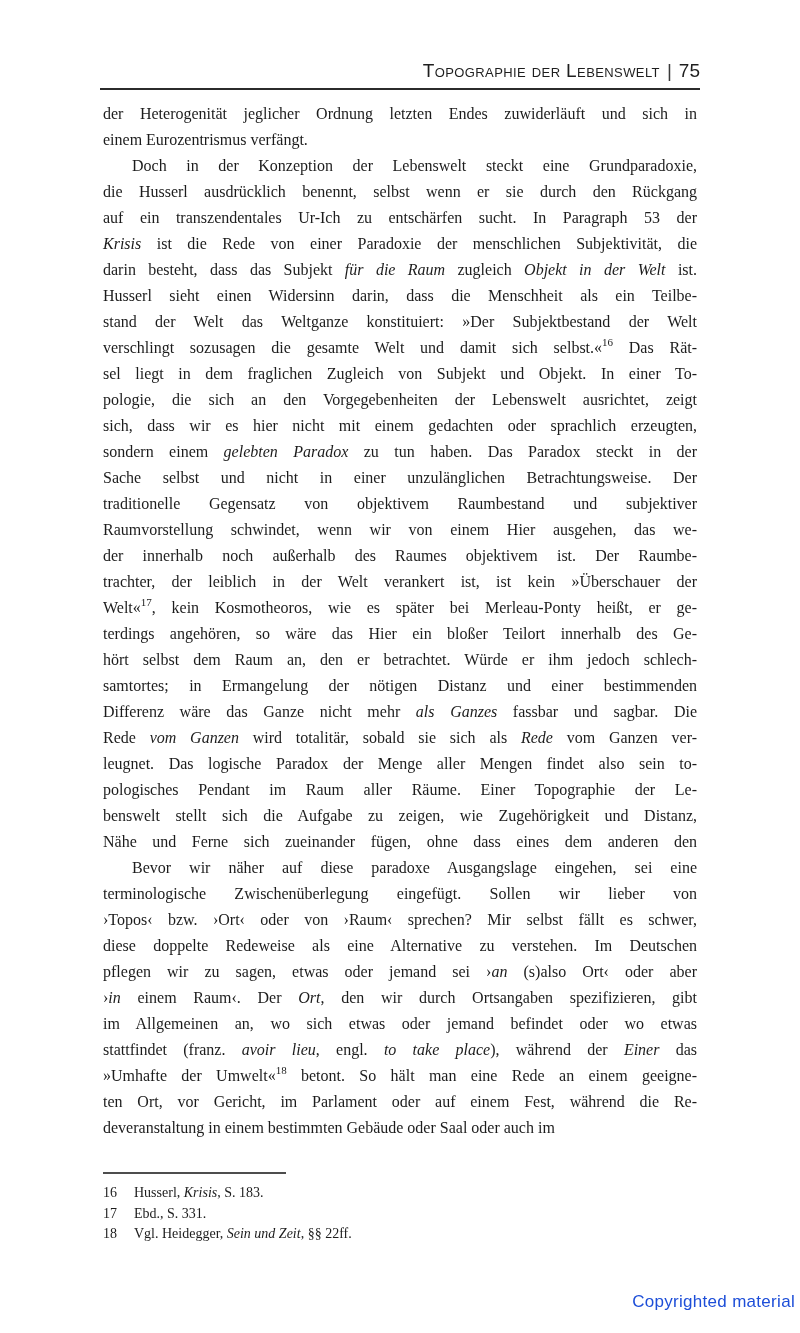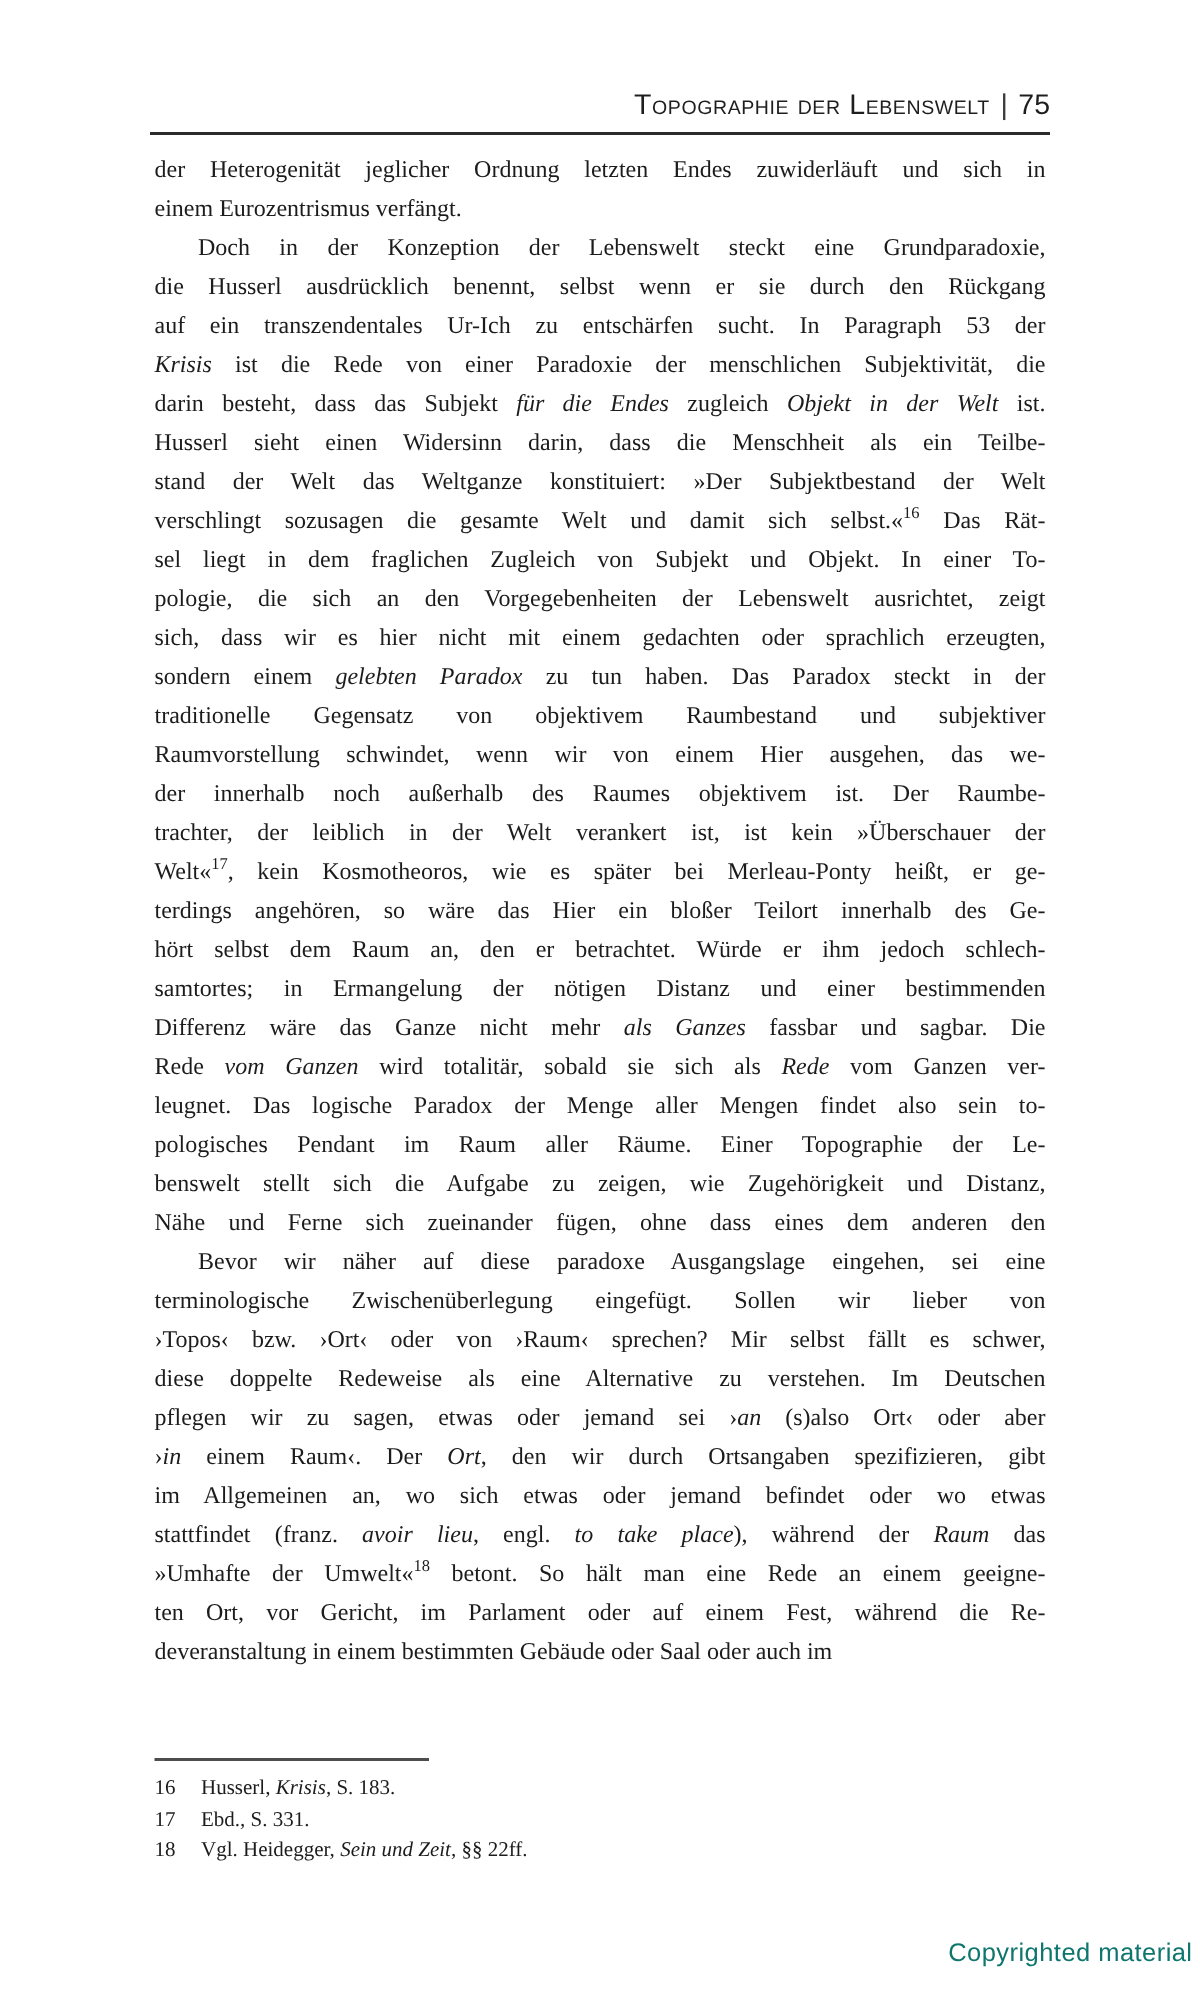--- a/index.html
+++ b/index.html
@@ -61,21 +61,21 @@
   }
   .footnote { display: flex; }
   .fn-num { width: 31px; flex: none; }
   .fn-text { flex: 1; }
   
   .watermark {
     position: absolute;
     top: 1292px; right: 5px;
     font-family: "Liberation Sans", sans-serif;
     font-size: 17px;
-    color: #0f766e;
+    color: #1d4ed8;
     letter-spacing: 0.3px;
   }
 </style>
 </head>
 <body>
 
 <div class="page">
 
   <header class="running-head">
     <span class="rh-title">Topographie der Lebenswelt</span><span class="rh-sep">|</span><span class="rh-page">75</span>
@@ -86,28 +86,29 @@
   <main class="body-text" id="bodyText">
       <div>
         <div class="line"><span>der Heterogenität jeglicher Ordnung letzten Endes zuwiderläuft und sich in</span></div>
         <div class="line last"><span>einem Eurozentrismus verfängt.</span></div>
       </div>
       <div>
         <div class="line indent"><span>Doch in der Konzeption der Lebenswelt steckt eine Grundparadoxie,</span></div>
         <div class="line"><span>die Husserl ausdrücklich benennt, selbst wenn er sie durch den Rückgang</span></div>
         <div class="line"><span>auf ein transzendentales Ur-Ich zu entschärfen sucht. In Paragraph 53 der</span></div>
         <div class="line"><span class="it">Krisis</span><span> ist die Rede von einer Paradoxie der menschlichen Subjektivität, die</span></div>
-        <div class="line"><span>darin besteht, dass das Subjekt </span><span class="it">für die Endes</span><span> zugleich </span><span class="it">Objekt in der Welt</span><span> ist.</span></div>
+        <div class="line"><span>darin besteht, dass das Subjekt </span><span class="it">für die Raum</span><span> zugleich </span><span class="it">Objekt in der Welt</span><span> ist.</span></div>
         <div class="line"><span>Husserl sieht einen Widersinn darin, dass die Menschheit als ein Teilbe-</span></div>
         <div class="line"><span>stand der Welt das Weltganze konstituiert: »Der Subjektbestand der Welt</span></div>
         <div class="line"><span>verschlingt sozusagen die gesamte Welt und damit sich selbst.«</span><sup class="sup">16</sup><span> Das Rät-</span></div>
         <div class="line"><span>sel liegt in dem fraglichen Zugleich von Subjekt und Objekt. In einer To-</span></div>
         <div class="line"><span>pologie, die sich an den Vorgegebenheiten der Lebenswelt ausrichtet, zeigt</span></div>
         <div class="line"><span>sich, dass wir es hier nicht mit einem gedachten oder sprachlich erzeugten,</span></div>
         <div class="line"><span>sondern einem </span><span class="it">gelebten Paradox</span><span> zu tun haben. Das Paradox steckt in der</span></div>
+        <div class="line"><span>Sache selbst und nicht in einer unzulänglichen Betrachtungsweise. Der</span></div>
         <div class="line"><span>traditionelle Gegensatz von objektivem Raumbestand und subjektiver</span></div>
         <div class="line"><span>Raumvorstellung schwindet, wenn wir von einem Hier ausgehen, das we-</span></div>
         <div class="line"><span>der innerhalb noch außerhalb des Raumes objektivem ist. Der Raumbe-</span></div>
         <div class="line"><span>trachter, der leiblich in der Welt verankert ist, ist kein »Überschauer der</span></div>
         <div class="line"><span>Welt«</span><sup class="sup">17</sup><span>, kein Kosmotheoros, wie es später bei Merleau-Ponty heißt, er ge-</span></div>
         <div class="line"><span>terdings angehören, so wäre das Hier ein bloßer Teilort innerhalb des Ge-</span></div>
         <div class="line"><span>hört selbst dem Raum an, den er betrachtet. Würde er ihm jedoch schlech-</span></div>
         <div class="line"><span>samtortes; in Ermangelung der nötigen Distanz und einer bestimmenden</span></div>
         <div class="line"><span>Differenz wäre das Ganze nicht mehr </span><span class="it">als Ganzes</span><span> fassbar und sagbar. Die</span></div>
         <div class="line"><span>Rede </span><span class="it">vom Ganzen</span><span> wird totalitär, sobald sie sich als </span><span class="it">Rede</span><span> vom Ganzen ver-</span></div>
@@ -117,21 +118,21 @@
         <div class="line"><span>Nähe und Ferne sich zueinander fügen, ohne dass eines dem anderen den</span></div>
       </div>
       <div>
         <div class="line indent"><span>Bevor wir näher auf diese paradoxe Ausgangslage eingehen, sei eine</span></div>
         <div class="line"><span>terminologische Zwischenüberlegung eingefügt. Sollen wir lieber von</span></div>
         <div class="line"><span>›Topos‹ bzw. ›Ort‹ oder von ›Raum‹ sprechen? Mir selbst fällt es schwer,</span></div>
         <div class="line"><span>diese doppelte Redeweise als eine Alternative zu verstehen. Im Deutschen</span></div>
         <div class="line"><span>pflegen wir zu sagen, etwas oder jemand sei ›</span><span class="it">an</span><span> (s)also Ort‹ oder aber</span></div>
         <div class="line"><span>›</span><span class="it">in</span><span> einem Raum‹. Der </span><span class="it">Ort</span><span>, den wir durch Ortsangaben spezifizieren, gibt</span></div>
         <div class="line"><span>im Allgemeinen an, wo sich etwas oder jemand befindet oder wo etwas</span></div>
-        <div class="line"><span>stattfindet (franz. </span><span class="it">avoir lieu</span><span>, engl. </span><span class="it">to take place</span><span>), während der </span><span class="it">Raum</span><span> das</span></div>
+        <div class="line"><span>stattfindet (franz. </span><span class="it">avoir lieu</span><span>, engl. </span><span class="it">to take place</span><span>), während der </span><span class="it">Einer</span><span> das</span></div>
         <div class="line"><span>»Umhafte der Umwelt«</span><sup class="sup">18</sup><span> betont. So hält man eine Rede an einem geeigne-</span></div>
         <div class="line"><span>ten Ort, vor Gericht, im Parlament oder auf einem Fest, während die Re-</span></div>
         <div class="line last"><span>deveranstaltung in einem bestimmten Gebäude oder Saal oder auch im</span></div>
       </div>
     </main>
 
   <div class="fn-rule"></div>
 
   <div class="footnotes" id="footnotes">
       <div class="footnote">

